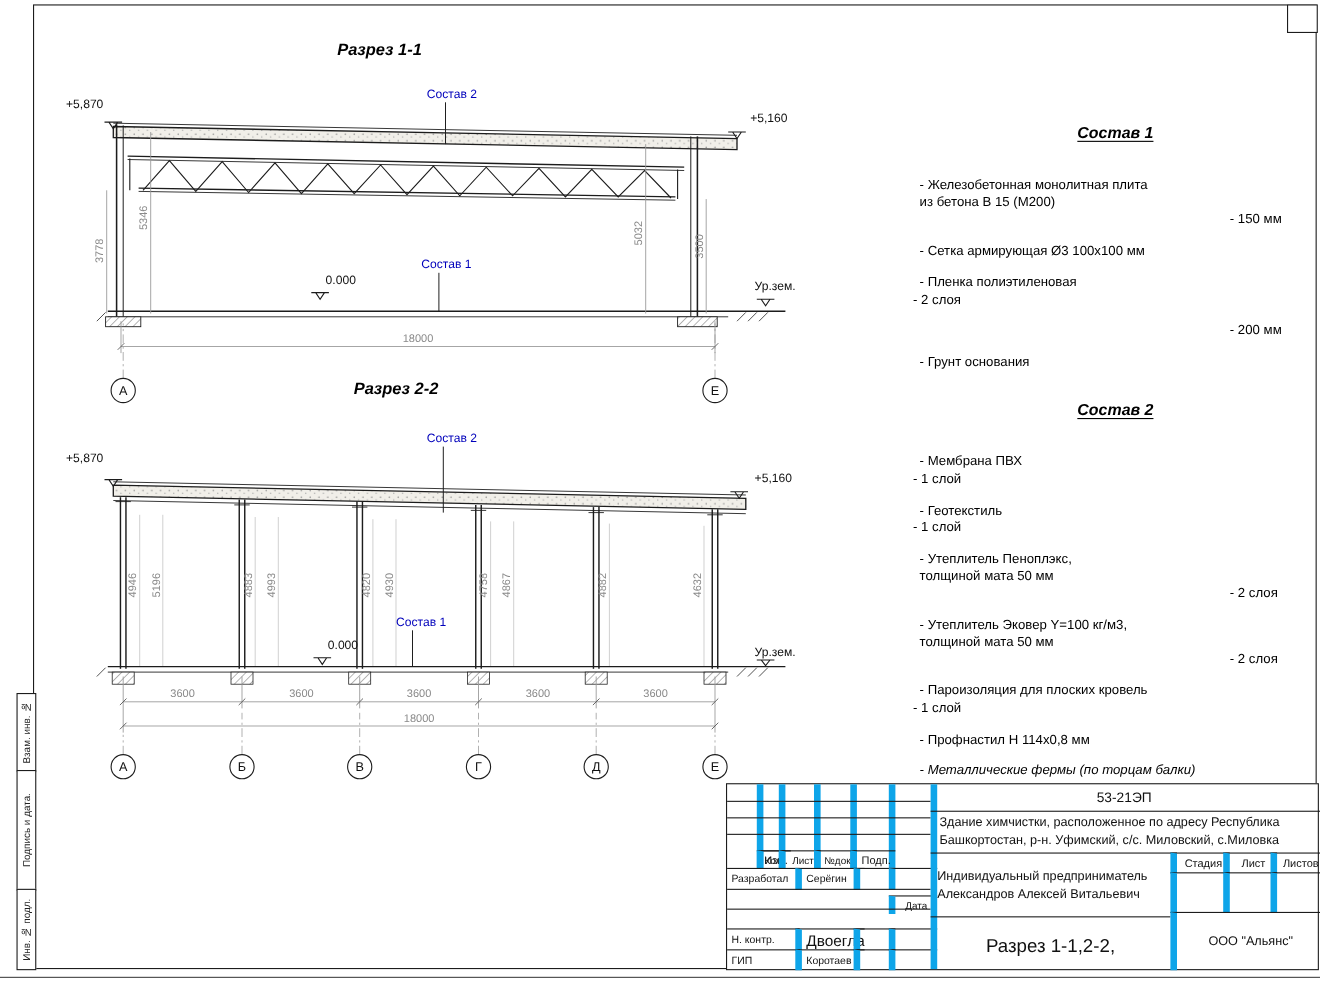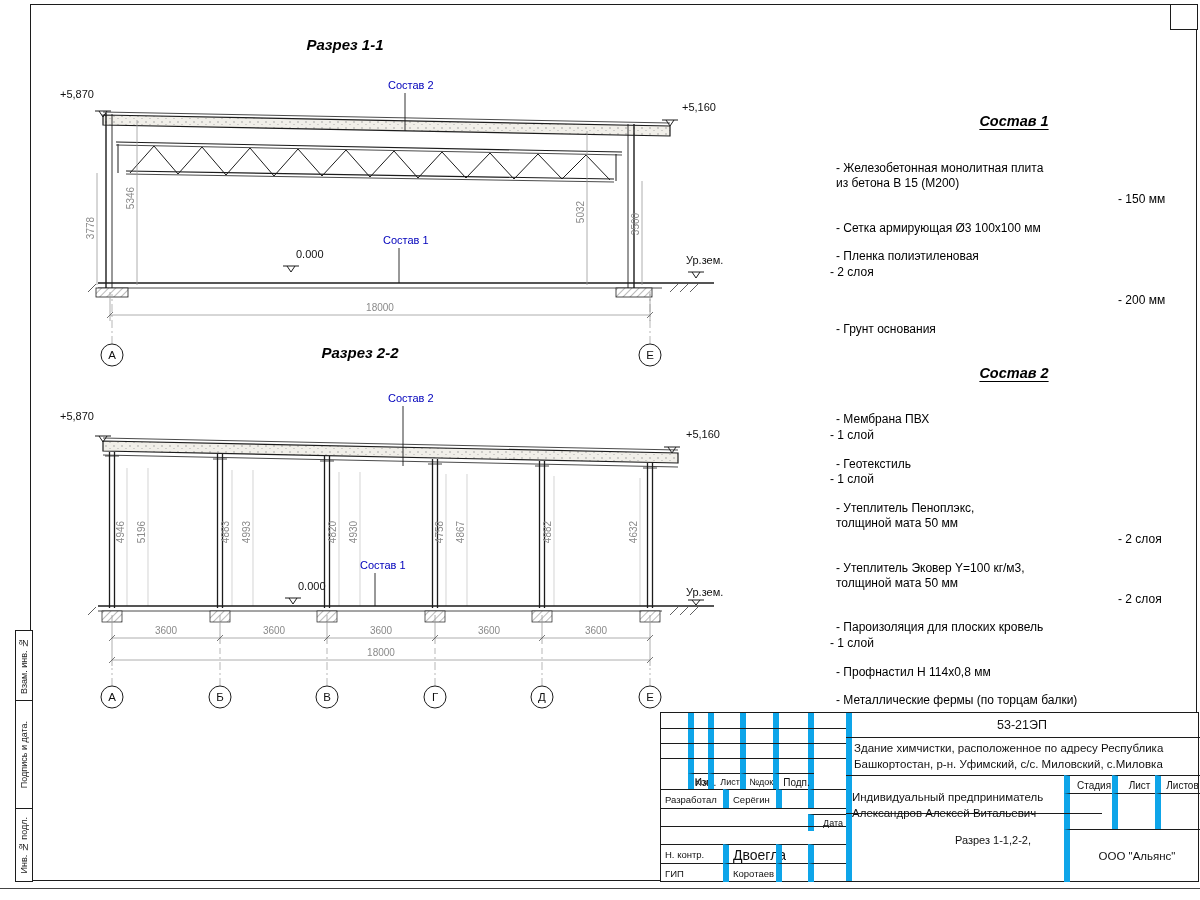--- a/index.html
+++ b/index.html
@@ -336,21 +336,21 @@
   </div>
   <div class="comp-row">
     <span class="comp-text">- Пароизоляция для плоских кровель</span>
     <span class="comp-val">- 1 слой</span>
   </div>
   <div class="comp-row">
     <span class="comp-text">- Профнастил Н 114х0,8 мм</span>
     <span class="comp-val"></span>
   </div>
   <div class="comp-row">
-    <span class="comp-text" style="width:300px;">- Металлические фермы (по торцам балки)</span>
+    <span class="comp-text" style="width:300px;font-style:italic;">- Металлические фермы (по торцам балки)</span>
     <span class="comp-val"></span>
   </div>
 </div>
 
 <div class="abs tb">
 
   <div class="cell bl" style="left:27px;top:0;width:0;height:76px;"></div>
   <div class="cell bl" style="left:47px;top:0;width:0;height:76px;"></div>
   <div class="cell bl" style="left:79px;top:0;width:0;height:76px;"></div>
   <div class="cell bl" style="left:112px;top:0;width:0;height:76px;"></div>
@@ -397,16 +397,16 @@
   </div>
 
   <div class="cell bt bl" style="left:403px;top:62px;width:48px;height:18px;font-size:10px;">Стадия</div>
   <div class="cell bt bl" style="left:451px;top:62px;width:43px;height:18px;font-size:10px;">Лист</div>
   <div class="cell bt bl" style="left:494px;top:62px;width:43px;height:18px;font-size:10px;">Листов</div>
 
   <div class="cell bt bl" style="left:403px;top:80px;width:48px;height:36px;"></div>
   <div class="cell bt bl" style="left:451px;top:80px;width:43px;height:36px;"></div>
   <div class="cell bt bl" style="left:494px;top:80px;width:43px;height:36px;"></div>
 
-  <div class="cell bt" style="left:185px;top:100px;width:218px;height:52px;font-size:11px;padding-left:38px;">Разрез 1-1,2-2,</div>
+  <div class="cell bt" style="left:185px;top:120px;width:218px;height:52px;font-size:17px;">Разрез 1-1,2-2,</div>
 
   <div class="cell bt bl" style="left:403px;top:116px;width:134px;height:52px;font-size:11.5px;">ООО "Альянс"</div>
 </div>
 
 </body></html>

